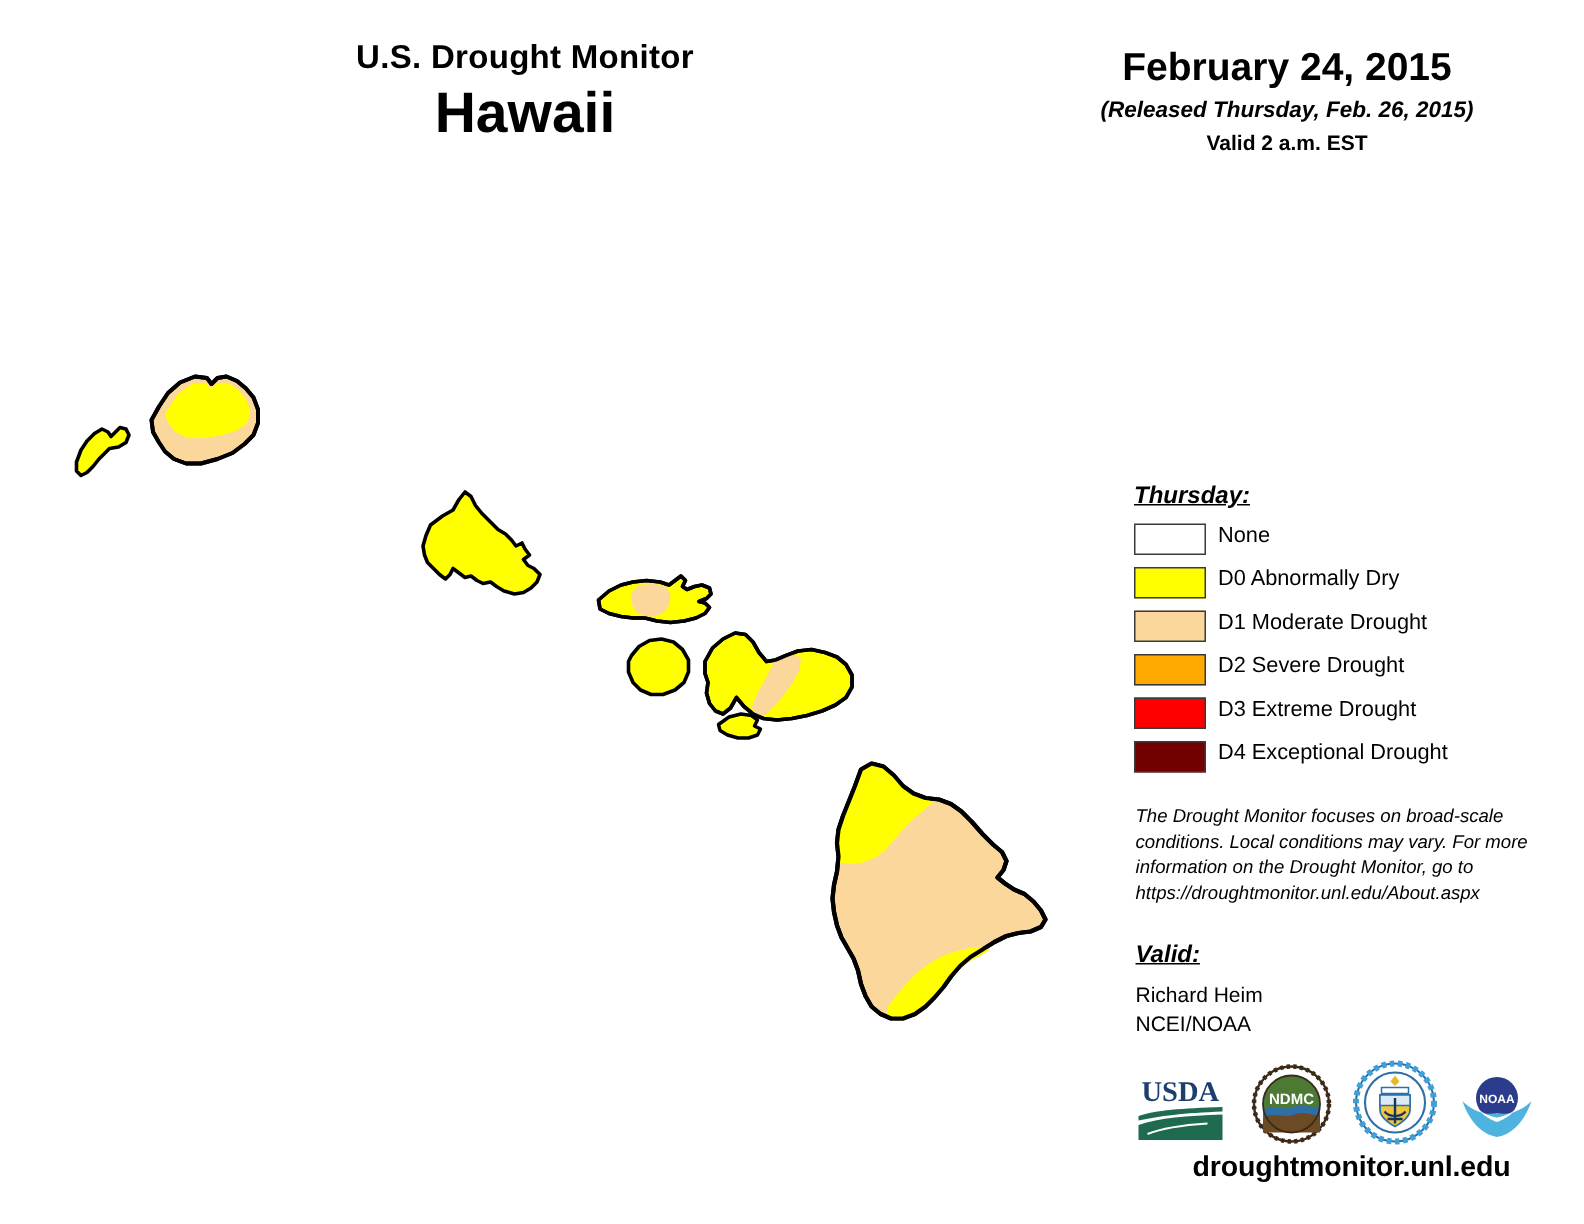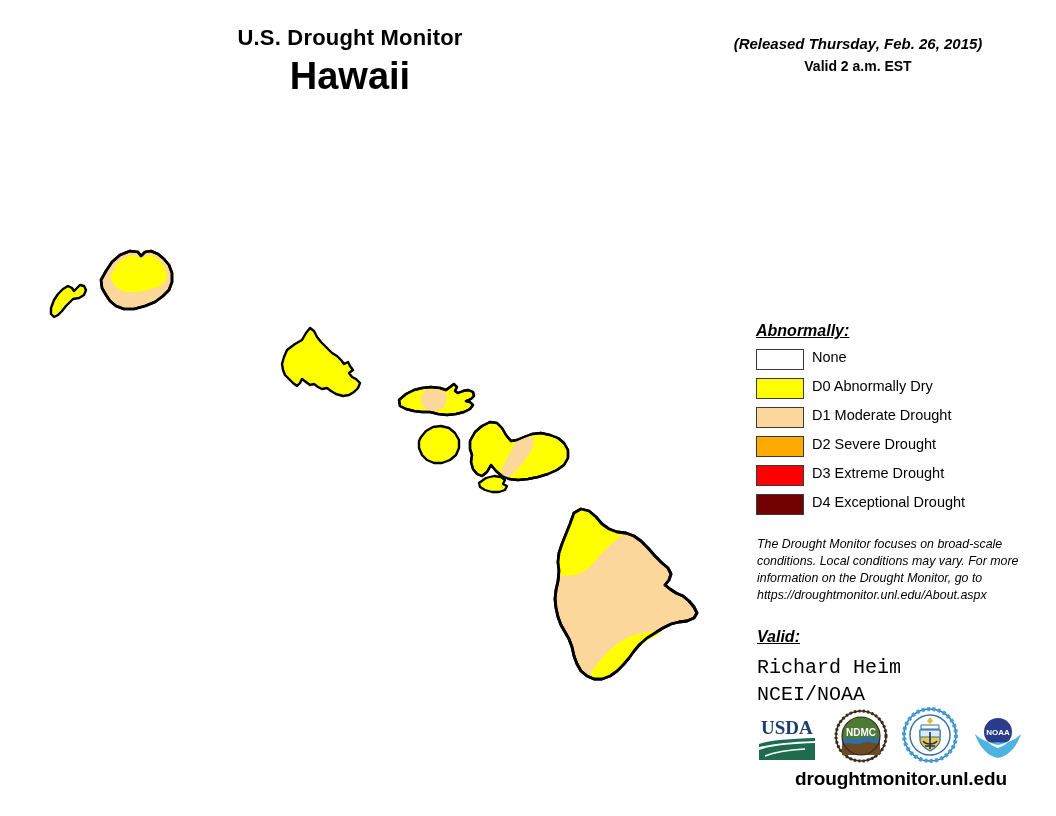--- a/index.html
+++ b/index.html
@@ -62,21 +62,21 @@
     line-height: 1.38;
   }
   #disclaimer div { white-space: nowrap; }
 
   
   #author-block { left: 757px; top: 628px; width: 270px; }
   #author-heading {
     font-size: 16px; font-weight: bold; font-style: italic;
     text-decoration: underline; margin-bottom: 8px;
   }
-  .author-line { font-size: 20px; line-height: 1.35; font-family: Liberation Mono, monospace; }
+  .author-line { font-size: 14px; line-height: 1.35; }
 
   
   #logos {
     left: 757px; top: 706px; width: 290px; height: 56px;
     display: flex; align-items: flex-end; gap: 16px;
   }
   .logo { flex: 0 0 auto; }
 
   #site-url {
     left: 756px; top: 768px; width: 290px;
@@ -202,26 +202,27 @@
 
   </svg>
 </div>
 
 <div id="title-block" class="abs">
   <div id="title-main">U.S. Drought Monitor</div>
   <div id="title-state">Hawaii</div>
 </div>
 
 <div id="date-block" class="abs">
+  <div id="date-main">February 24, 2015</div>
   <div id="date-released">(Released Thursday, Feb. 26, 2015)</div>
   <div id="date-valid">Valid 2 a.m. EST</div>
 </div>
 
 <div id="legend" class="abs">
-  <div id="legend-heading">Abnormally:</div>
+  <div id="legend-heading">Thursday:</div>
 
   <div class="legend-row">
     <span class="legend-swatch" style="background:#FFFFFF"></span>
     <span class="legend-label">None</span>
   </div>
 
   <div class="legend-row">
     <span class="legend-swatch" style="background:#FFFF00"></span>
     <span class="legend-label">D0 Abnormally Dry</span>
   </div>

